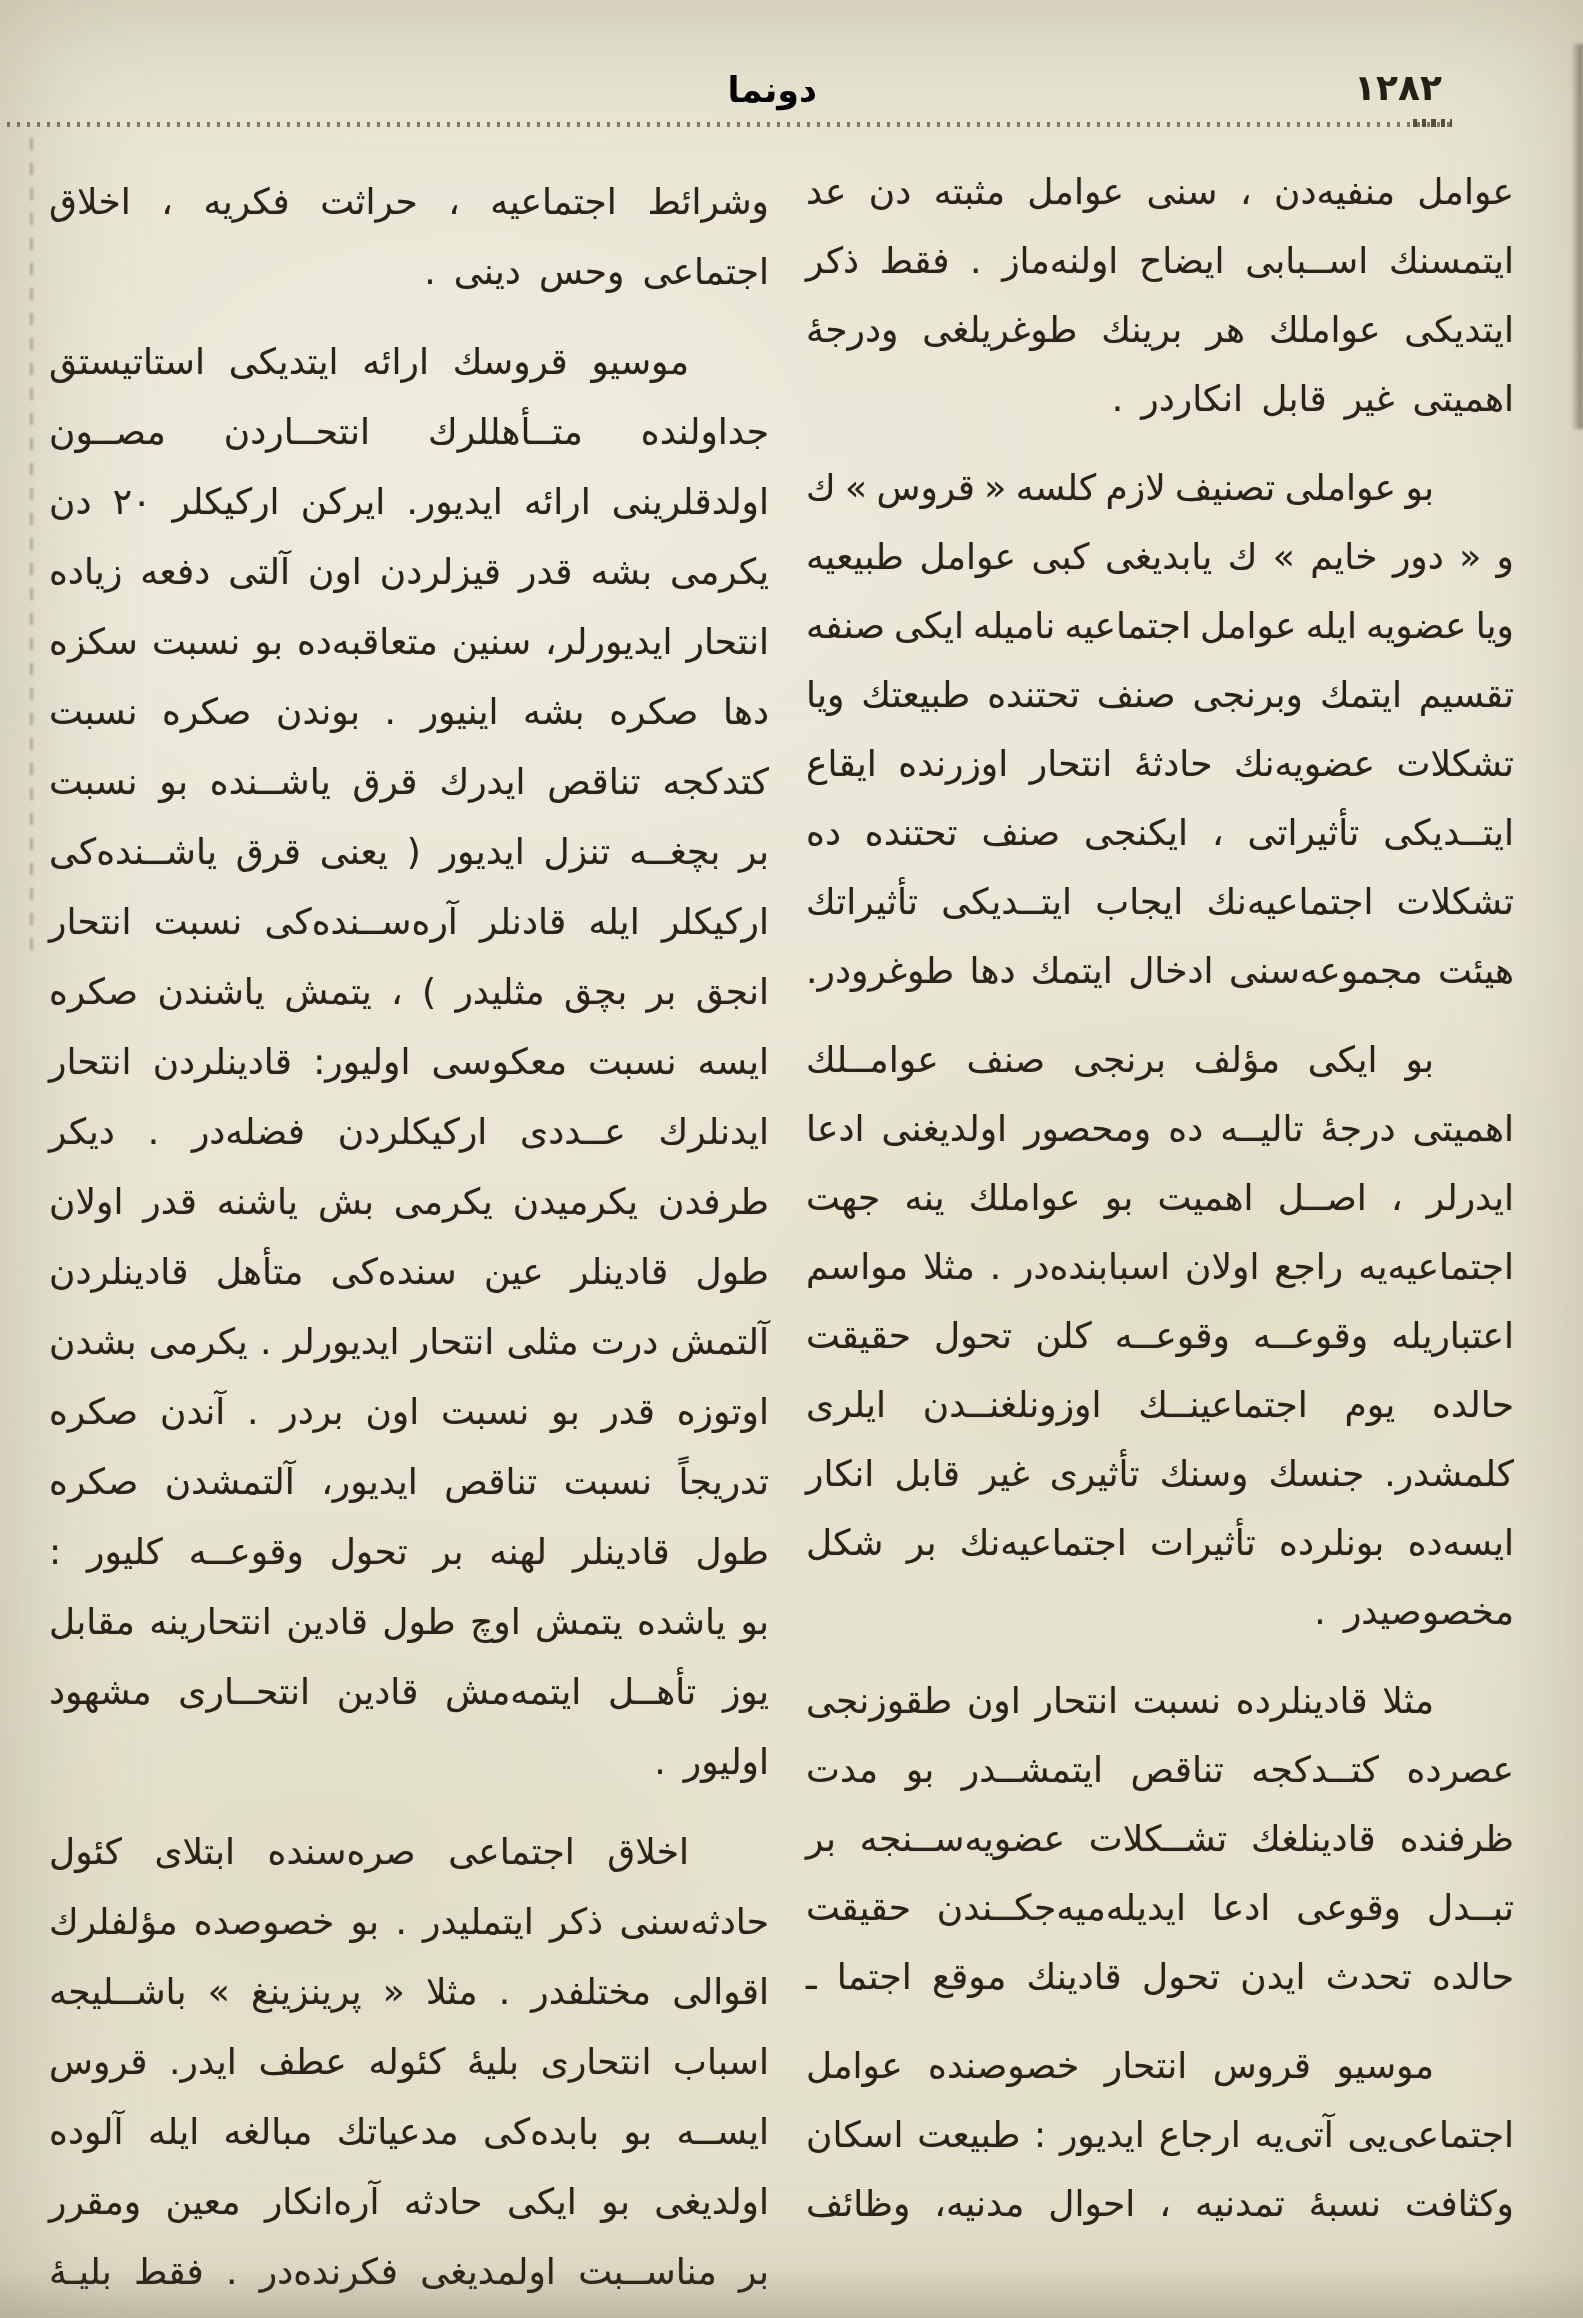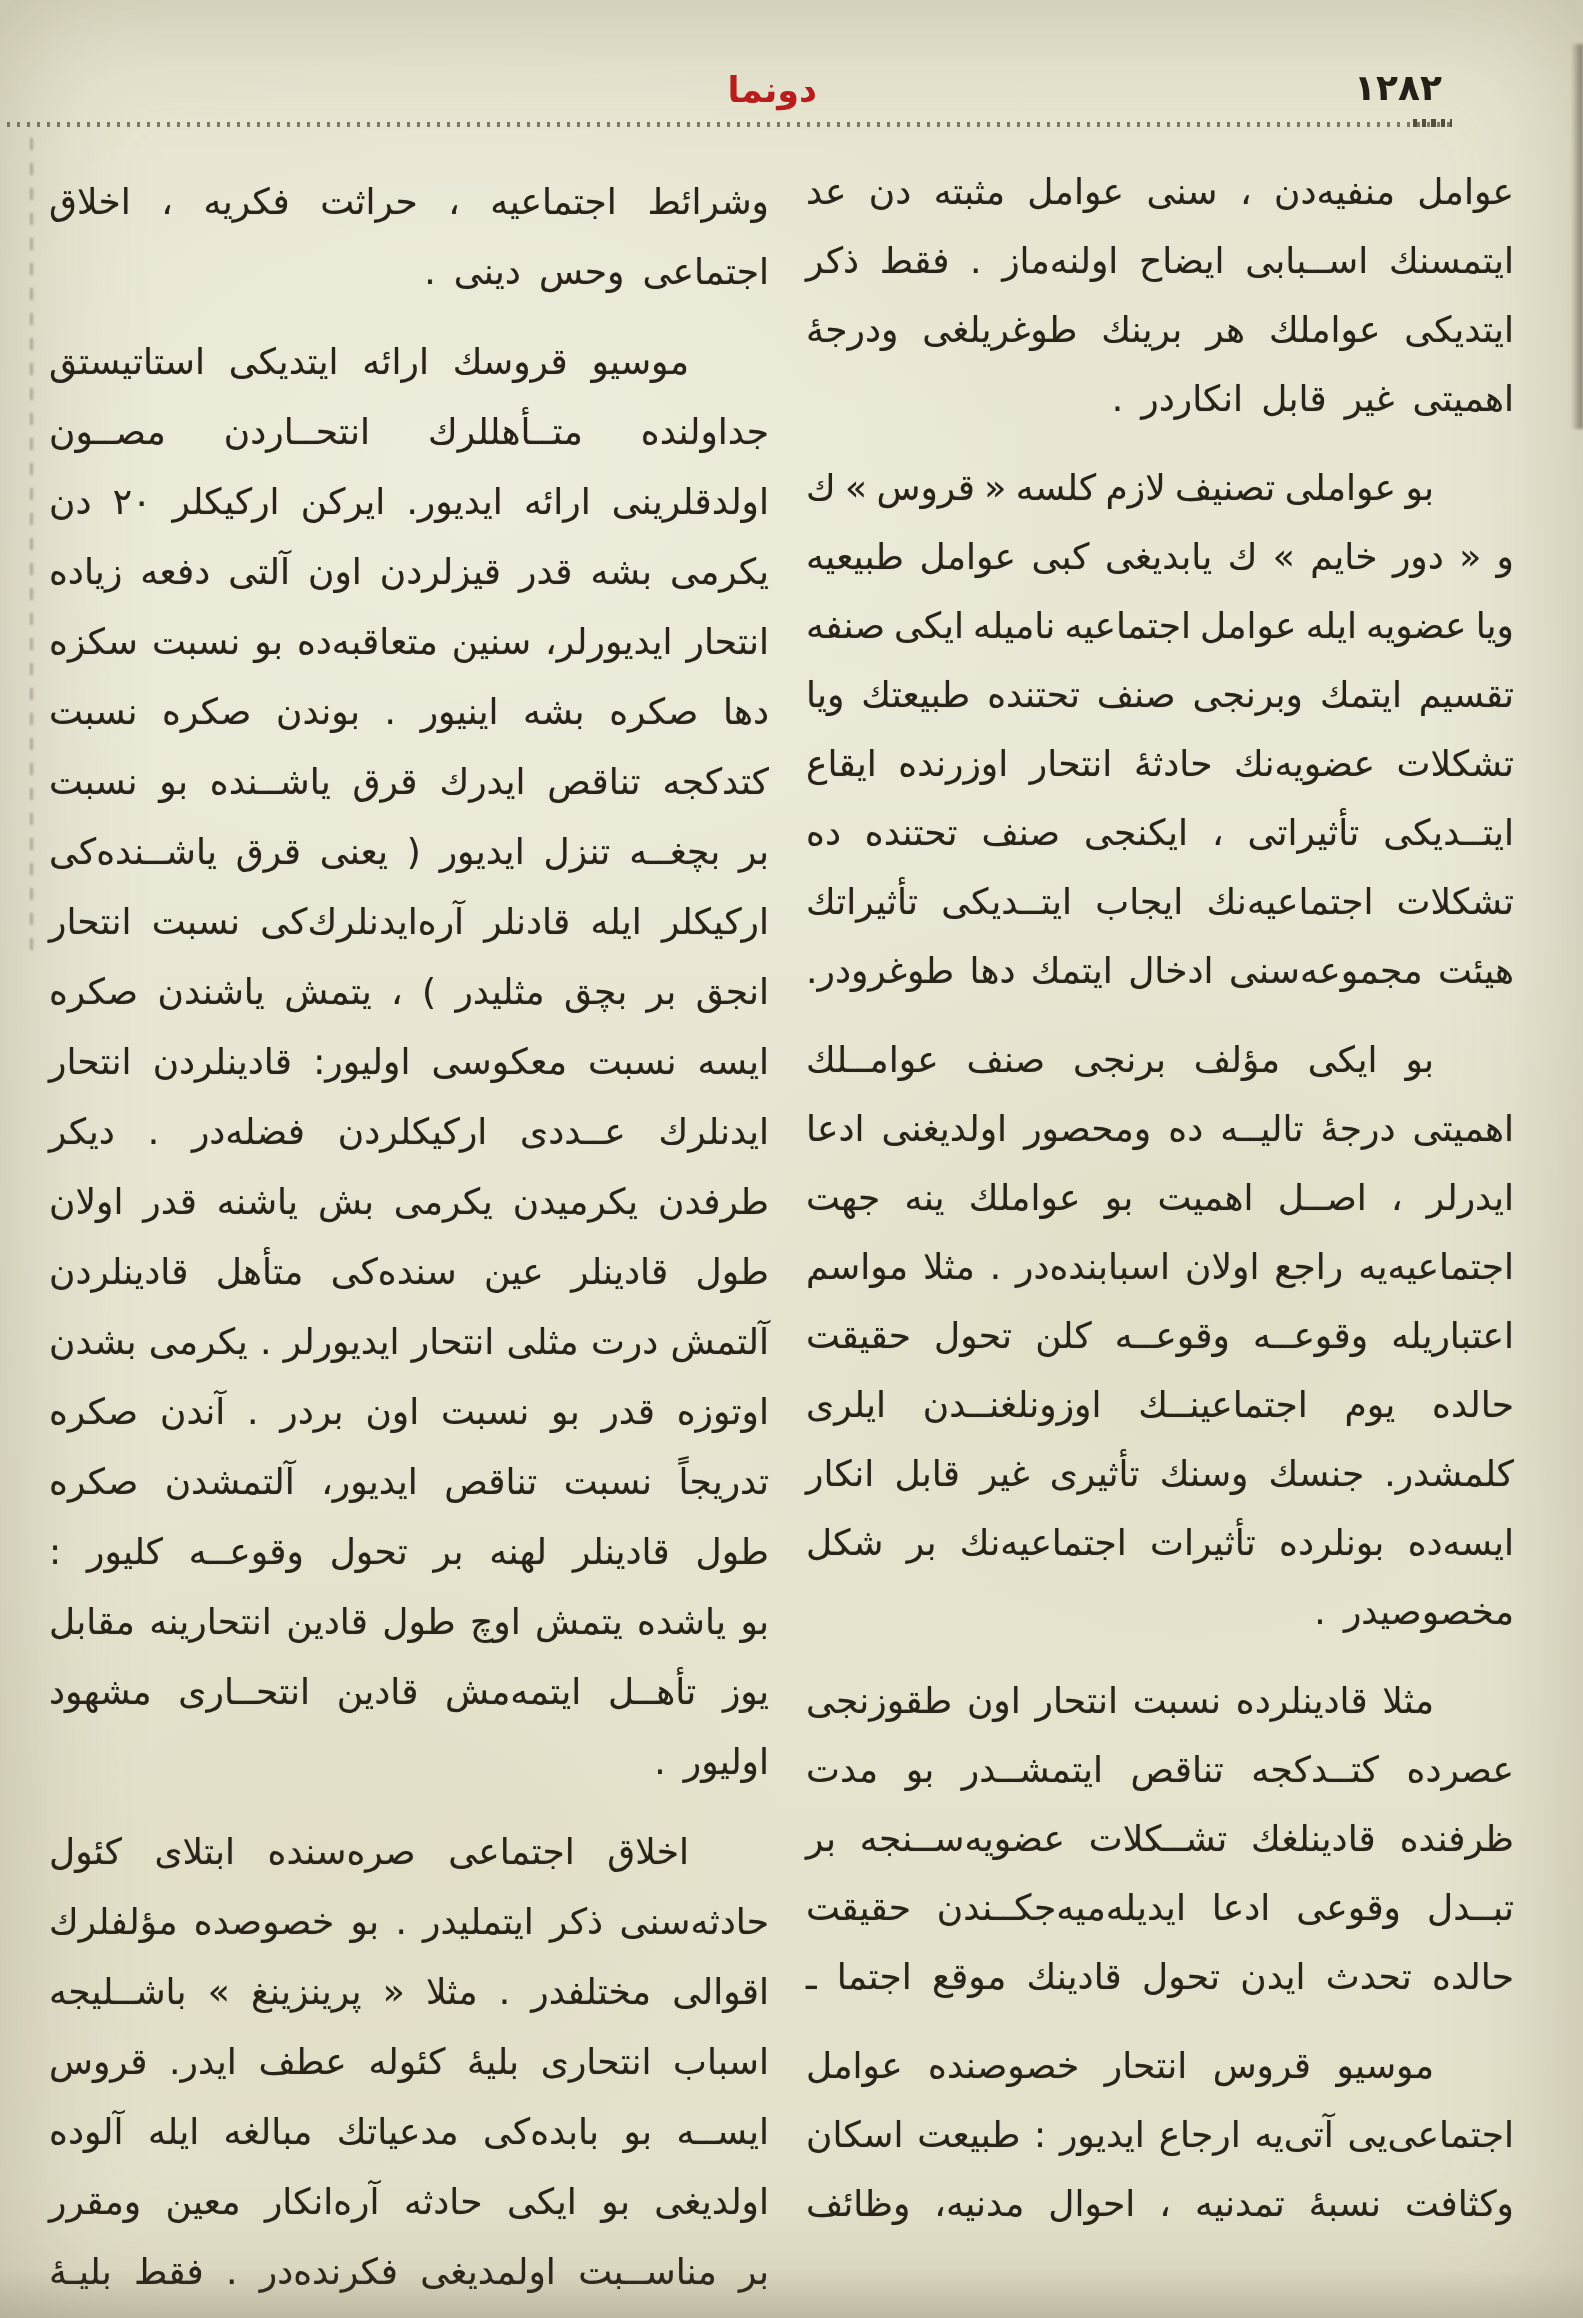--- a/index.html
+++ b/index.html
@@ -15,21 +15,21 @@
     box-shadow:inset 0 0 134px rgba(120,112,86,0.35);
     color:#28221a;
   }
   .page-number{
     position:absolute;top:67px;right:141px;
     font-size:36px;letter-spacing:3.3px;color:#241f17;
     font-weight:bold;
   }
   .running-title{
     position:absolute;top:70px;right:766px;
-    font-size:35px;color:#b91c1c;font-weight:bold;
+    font-size:35px;color:#000000;font-weight:bold;
   }
   .dotted-rule{
     position:absolute;top:122px;left:6.7px;width:1444px;height:5px;
     background-image:repeating-linear-gradient(to right,#645d4a 0 3.3px,rgba(0,0,0,0) 3.3px 10px);
     opacity:.8;
   }
   .dotted-rule-tip{
     position:absolute;top:119px;left:1413px;width:39px;height:7.5px;
     background-image:repeating-linear-gradient(to right,#443e30 0 4.2px,rgba(0,0,0,0) 4.2px 9.2px);
     opacity:.9;
@@ -387,21 +387,21 @@
       <span>ايديور</span>
       <span>(</span>
       <span>يعنى</span>
       <span>قرق</span>
       <span>ياشــنده‌كى</span>
     </div>
     <div class="line" dir="rtl">
       <span>اركيكلر</span>
       <span>ايله</span>
       <span>قادنلر</span>
-      <span>آره‌ايدنلرك‌كى</span>
+      <span>آره‌ســنده‌كى</span>
       <span>نسبت</span>
       <span>انتحار</span>
     </div>
     <div class="line" dir="rtl">
       <span>انجق</span>
       <span>بر</span>
       <span>بچق</span>
       <span>مثليدر</span>
       <span>)</span>
       <span>،</span>

